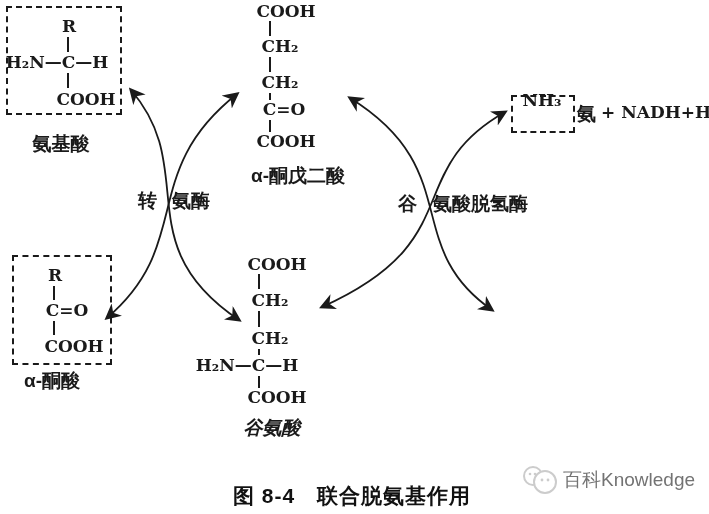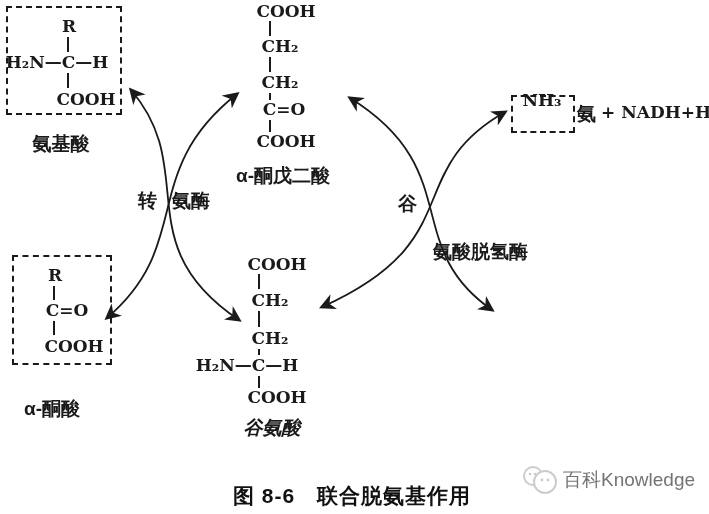--- a/index.html
+++ b/index.html
@@ -47,54 +47,54 @@
 
   <div class="abs formula cx" style="left:286px;top:3px;">COOH</div>
   <div class="bond" style="left:269px;top:21px;height:15px;"></div>
   <div class="abs formula cx" style="left:280px;top:38px;">CH₂</div>
   <div class="bond" style="left:269px;top:57px;height:15px;"></div>
   <div class="abs formula cx" style="left:280px;top:74px;">CH₂</div>
   <div class="bond" style="left:269px;top:93px;height:7px;"></div>
   <div class="abs formula cx" style="left:284px;top:101px;">C=O</div>
   <div class="bond" style="left:269px;top:120px;height:12px;"></div>
   <div class="abs formula cx" style="left:286px;top:133px;">COOH</div>
-  <div class="abs cjk cx" style="left:283px;top:166px;text-align:center;">α-酮戊二酸</div>
+  <div class="abs cjk cx" style="left:298px;top:166px;text-align:center;">α-酮戊二酸</div>
 
   <div class="dashbox" style="left:511px;top:95px;width:60px;height:34px;"></div>
   <div class="abs formula cx" style="left:542px;top:92px;">NH₃</div>
   <div class="abs cjk" style="left:577px;top:104px;">氨</div>
   <div class="abs formula" style="left:601px;top:104px;">+ NADH+H⁺</div>
 
   <div class="abs cjk" style="left:138px;top:191px;">转</div>
   <div class="abs cjk" style="left:172px;top:191px;">氨酶</div>
 
   <div class="abs cjk" style="left:398px;top:194px;">谷</div>
-  <div class="abs cjk" style="left:433px;top:194px;margin-top:48px;">氨酸脱氢酶</div>
+  <div class="abs cjk" style="left:433px;top:194px;">氨酸脱氢酶</div>
 
   <div class="dashbox" style="left:12px;top:255px;width:96px;height:106px;"></div>
   <div class="abs formula cx" style="left:55px;top:267px;">R</div>
   <div class="bond" style="left:53px;top:286px;height:14px;"></div>
   <div class="abs formula cx" style="left:67px;top:302px;">C=O</div>
   <div class="bond" style="left:53px;top:321px;height:14px;"></div>
   <div class="abs formula cx" style="left:74px;top:338px;">COOH</div>
-  <div class="abs cjk cx" style="left:52px;top:371px;margin-top:28px;">α-酮酸</div>
+  <div class="abs cjk cx" style="left:52px;top:371px;">α-酮酸</div>
 
   <div class="abs formula cx" style="left:277px;top:256px;">COOH</div>
   <div class="bond" style="left:258px;top:274px;height:15px;"></div>
   <div class="abs formula cx" style="left:270px;top:292px;">CH₂</div>
   <div class="bond" style="left:258px;top:311px;height:16px;"></div>
   <div class="abs formula cx" style="left:270px;top:330px;">CH₂</div>
   <div class="bond" style="left:258px;top:349px;height:6px;"></div>
   <div class="abs formula cx" style="left:247px;top:357px;">H₂N—C—H</div>
   <div class="bond" style="left:258px;top:376px;height:12px;"></div>
   <div class="abs formula cx" style="left:277px;top:389px;">COOH</div>
   <div class="abs cjk cx" style="left:272px;top:418px;font-style:italic;">谷氨酸</div>
 
 
-  <div class="abs caption cx" style="left:352px;top:485px;">图 8-6　联合脱氨基作用</div>
+  <div class="abs caption cx" style="left:352px;top:485px;">图 8-4　联合脱氨基作用</div>
 
   <svg class="abs" style="left:521px;top:464px;" width="40" height="32" viewBox="0 0 40 32">
     <circle cx="12" cy="12" r="9" fill="#ffffff" stroke="#cccccc" stroke-width="2"></circle>
     <circle cx="24" cy="18" r="11" fill="#ffffff" stroke="#cccccc" stroke-width="2"></circle>
     <circle cx="9" cy="10" r="1.3" fill="#cccccc"></circle>
     <circle cx="14" cy="10" r="1.3" fill="#cccccc"></circle>
     <circle cx="21" cy="16" r="1.4" fill="#cccccc"></circle>
     <circle cx="27" cy="16" r="1.4" fill="#cccccc"></circle>
   </svg>
   <div class="abs wm-text" style="left:563px;top:470px;color:#737373;">百科Knowledge</div>

